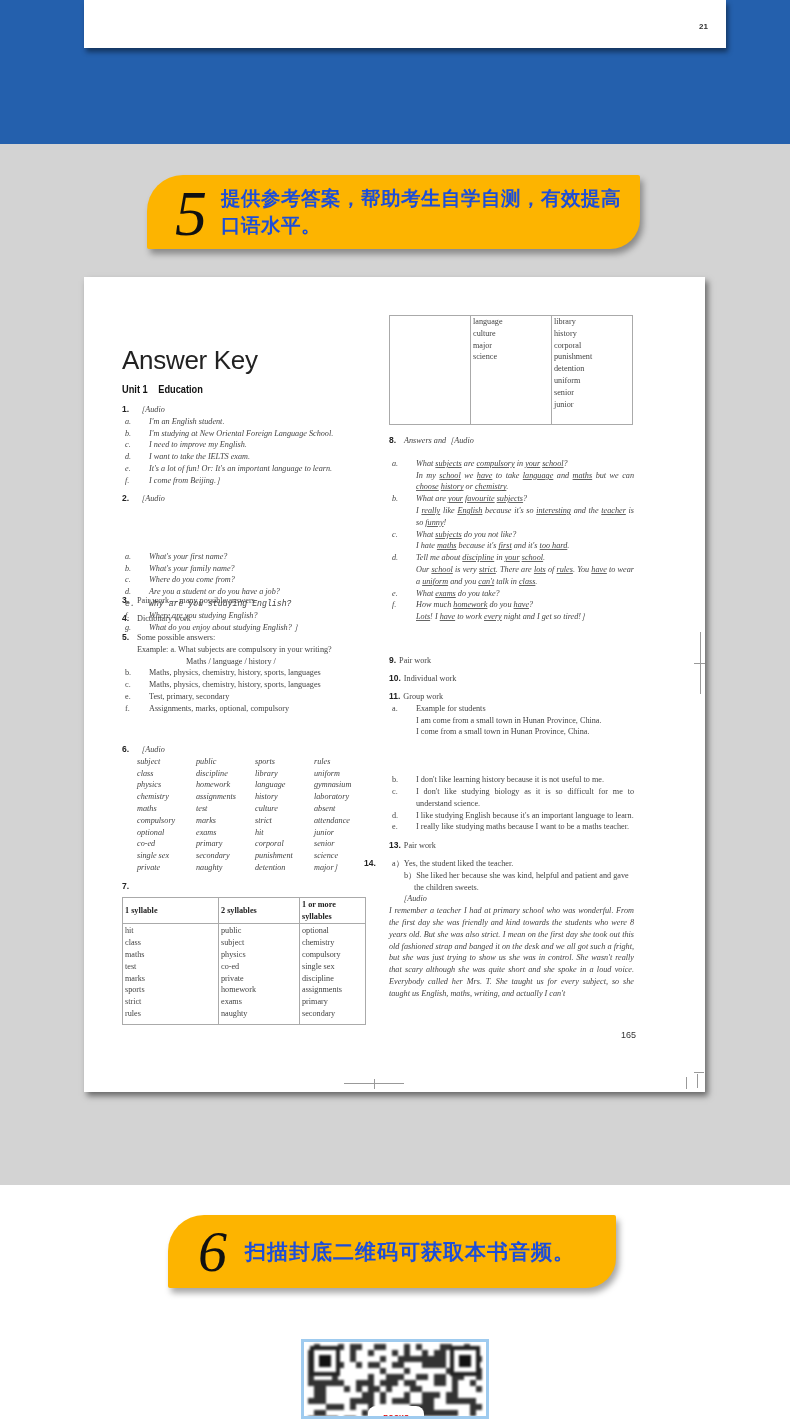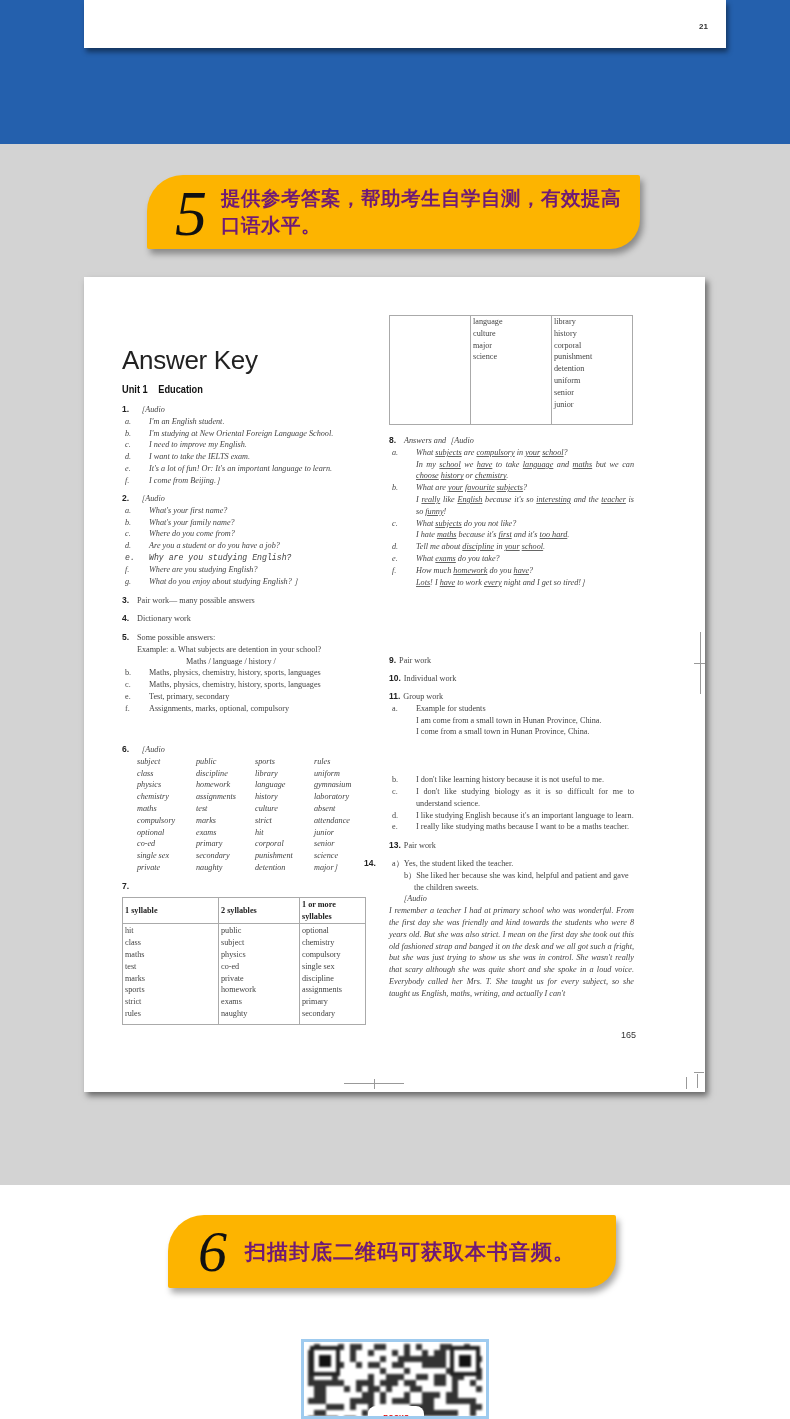--- a/index.html
+++ b/index.html
@@ -13,21 +13,21 @@
   .prev-page .pnum { position: absolute; right: 18px; top: 22px; font-family: "Liberation Sans", sans-serif;
                      font-size: 8px; font-weight: bold; color: #333; }
 
   
   .gray-band { position: absolute; left: 0; top: 144px; width: 790px; height: 1041px; background: #d3d3d3; }
 
   
   .banner { position: absolute; background: #fdb400; border-radius: 38px 4px 38px 4px;
             box-shadow: 3px 5px 6px rgba(0,0,0,0.35); display: flex; align-items: center; }
   .banner .num { font-family: "Liberation Serif", serif; font-style: italic; color: #111; line-height: 1; }
-  .banner .txt { font-family: "DejaVu Serif", serif; font-weight: bold; color: #701a75; }
+  .banner .txt { font-family: "DejaVu Serif", serif; font-weight: bold; color: #1d4ed8; }
   .banner5 { left: 147px; top: 175px; width: 493px; height: 74px; border-radius: 36px 2px 30px 2px; }
   .banner5 .num { font-size: 64px; margin-left: 28px; margin-right: 14px; margin-top: 4px; }
   .banner5 .txt { font-size: 19.5px; line-height: 27px; letter-spacing: 0.5px; width: 420px; }
   .banner6 { left: 168px; top: 1215px; width: 448px; height: 73px; border-radius: 36px 2px 30px 2px; }
   .banner6 .num { font-size: 58px; margin-left: 30px; margin-right: 18px; }
   .banner6 .txt { font-size: 21px; letter-spacing: 1px; }
 
   
   .page { position: absolute; left: 84px; top: 277px; width: 621px; height: 815px; background: #fff;
           box-shadow: 3px 4px 6px rgba(0,0,0,0.5); }
@@ -109,40 +109,40 @@
           <div class="sub" style="padding-left: 27px; text-indent: -12px;"><span class="l">c.</span><span>I need to improve my English.</span></div>
           <div class="sub" style="padding-left: 27px; text-indent: -12px;"><span class="l">d.</span><span>I want to take the IELTS exam.</span></div>
           <div class="sub" style="padding-left: 27px; text-indent: -12px;"><span class="l">e.</span><span>It's a lot of fun!   Or: It's an important language to learn.</span></div>
           <div class="sub" style="padding-left: 27px; text-indent: -12px;"><span class="l">f.</span><span>I come from Beijing.］</span></div>
         </div>
     </div>
 
     <div class="q" style="top:216px">
       <div><span class="qn">2.</span><span class="it">［Audio</span></div>
       <div class="it" id="q2-items">
-          <div class="sub" style="padding-left: 27px; text-indent: -12px;"><span class="l">a.</span><span>What's your first name?</span></div>
+          <div class="sub" style="padding-left: 27px; text-indent: -12px; margin-top: 46px;"><span class="l">a.</span><span>What's your first name?</span></div>
           <div class="sub" style="padding-left: 27px; text-indent: -12px;"><span class="l">b.</span><span>What's your family name?</span></div>
           <div class="sub" style="padding-left: 27px; text-indent: -12px;"><span class="l">c.</span><span>Where do you come from?</span></div>
           <div class="sub" style="padding-left: 27px; text-indent: -12px;"><span class="l">d.</span><span>Are you a student or do you have a job?</span></div>
           <div class="sub" style="padding-left: 27px; text-indent: -12px; font-family: Liberation Mono, monospace;"><span class="l">e.</span><span>Why are you studying English?</span></div>
           <div class="sub" style="padding-left: 27px; text-indent: -12px;"><span class="l">f.</span><span>Where are you studying English?</span></div>
           <div class="sub" style="padding-left: 27px; text-indent: -12px;"><span class="l">g.</span><span>What do you enjoy about studying English? ］</span></div>
         </div>
     </div>
 
     <div class="q" style="top:318px">
       <span class="qn">3.</span><span>Pair work— many possible answers</span>
     </div>
     <div class="q" style="top:336px">
       <span class="qn">4.</span><span>Dictionary work</span>
     </div>
 
     <div class="q" style="top:355px">
       <div><span class="qn">5.</span><span>Some possible answers:</span></div>
-      <div class="sub">Example: a. What subjects are detention in your school?</div>
+      <div class="sub">Example: a. What subjects are compulsory in your writing?</div>
       <div style="padding-left:64px">Maths / language / history /</div>
       <div id="q5-items" class="just">
           <div class="sub" style="padding-left: 27px; text-indent: -12px;"><span class="l">b.</span><span>Maths, physics, chemistry, history, sports, languages</span></div>
           <div class="sub" style="padding-left: 27px; text-indent: -12px;"><span class="l">c.</span><span>Maths, physics, chemistry, history, sports, languages</span></div>
           <div class="sub" style="padding-left: 27px; text-indent: -12px;"><span class="l">e.</span><span>Test, primary, secondary</span></div>
           <div class="sub" style="padding-left: 27px; text-indent: -12px;"><span class="l">f.</span><span>Assignments, marks, optional, compulsory</span></div>
         </div>
     </div>
 
     <div class="q" style="top:467px">
@@ -260,27 +260,28 @@
               <div>senior</div>
               <div>junior</div>
             </td>
           </tr>
         </tbody>
     </table>
 
     <div class="q" style="top:158px">
       <div><span class="qn">8.</span><span class="it">Answers and［Audio</span></div>
       <div id="q8-items" class="it just">
-          <div style="padding-left: 27px; text-indent: -12px;"><span class="l" style="display: inline-block; width: 12px;">a.</span><span>What <u>subjects</u> are <u>compulsory</u> in <u>your</u> <u>school</u>?</span></div>
+          <div style="padding-left: 27px; text-indent: -12px; margin-top: 11px;"><span class="l" style="display: inline-block; width: 12px;">a.</span><span>What <u>subjects</u> are <u>compulsory</u> in <u>your</u> <u>school</u>?</span></div>
           <div style="padding-left: 27px;">In my <u>school</u> we <u>have</u> to take <u>language</u> and <u>maths</u> but we can <u>choose</u> <u>history</u> or <u>chemistry</u>.</div>
           <div style="padding-left: 27px; text-indent: -12px;"><span class="l" style="display: inline-block; width: 12px;">b.</span><span>What are <u>your</u> <u>favourite</u> <u>subjects</u>?</span></div>
           <div style="padding-left: 27px;">I <u>really</u> like <u>English</u> because it's so <u>interesting</u> and the <u>teacher</u> is so <u>funny</u>!</div>
           <div style="padding-left: 27px; text-indent: -12px;"><span class="l" style="display: inline-block; width: 12px;">c.</span><span>What <u>subjects</u> do you not like?</span></div>
           <div style="padding-left: 27px;">I hate <u>maths</u> because it's <u>first</u> and it's <u>too hard</u>.</div>
           <div style="padding-left: 27px; text-indent: -12px;"><span class="l" style="display: inline-block; width: 12px;">d.</span><span>Tell me about <u>discipline</u> in <u>your</u> <u>school</u>.</span></div>
+          <div style="padding-left: 27px;">Our <u>school</u> is very <u>strict</u>. There are <u>lots</u> of <u>rules</u>. You <u>have</u> to wear a <u>uniform</u> and you <u>can't</u> talk in <u>class</u>.</div>
           <div style="padding-left: 27px; text-indent: -12px;"><span class="l" style="display: inline-block; width: 12px;">e.</span><span>What <u>exams</u> do you take?</span></div>
           <div style="padding-left: 27px; text-indent: -12px;"><span class="l" style="display: inline-block; width: 12px;">f.</span><span>How much <u>homework</u> do you <u>have</u>?</span></div>
           <div style="padding-left: 27px;"><u>Lots</u>! I <u>have</u> to work <u>every</u> night and I get so tired!］</div>
         </div>
     </div>
 
     <div class="q" style="top:378px">
       <span class="qn wide">9.</span><span>Pair work</span>
     </div>
     <div class="q" style="top:396px">

